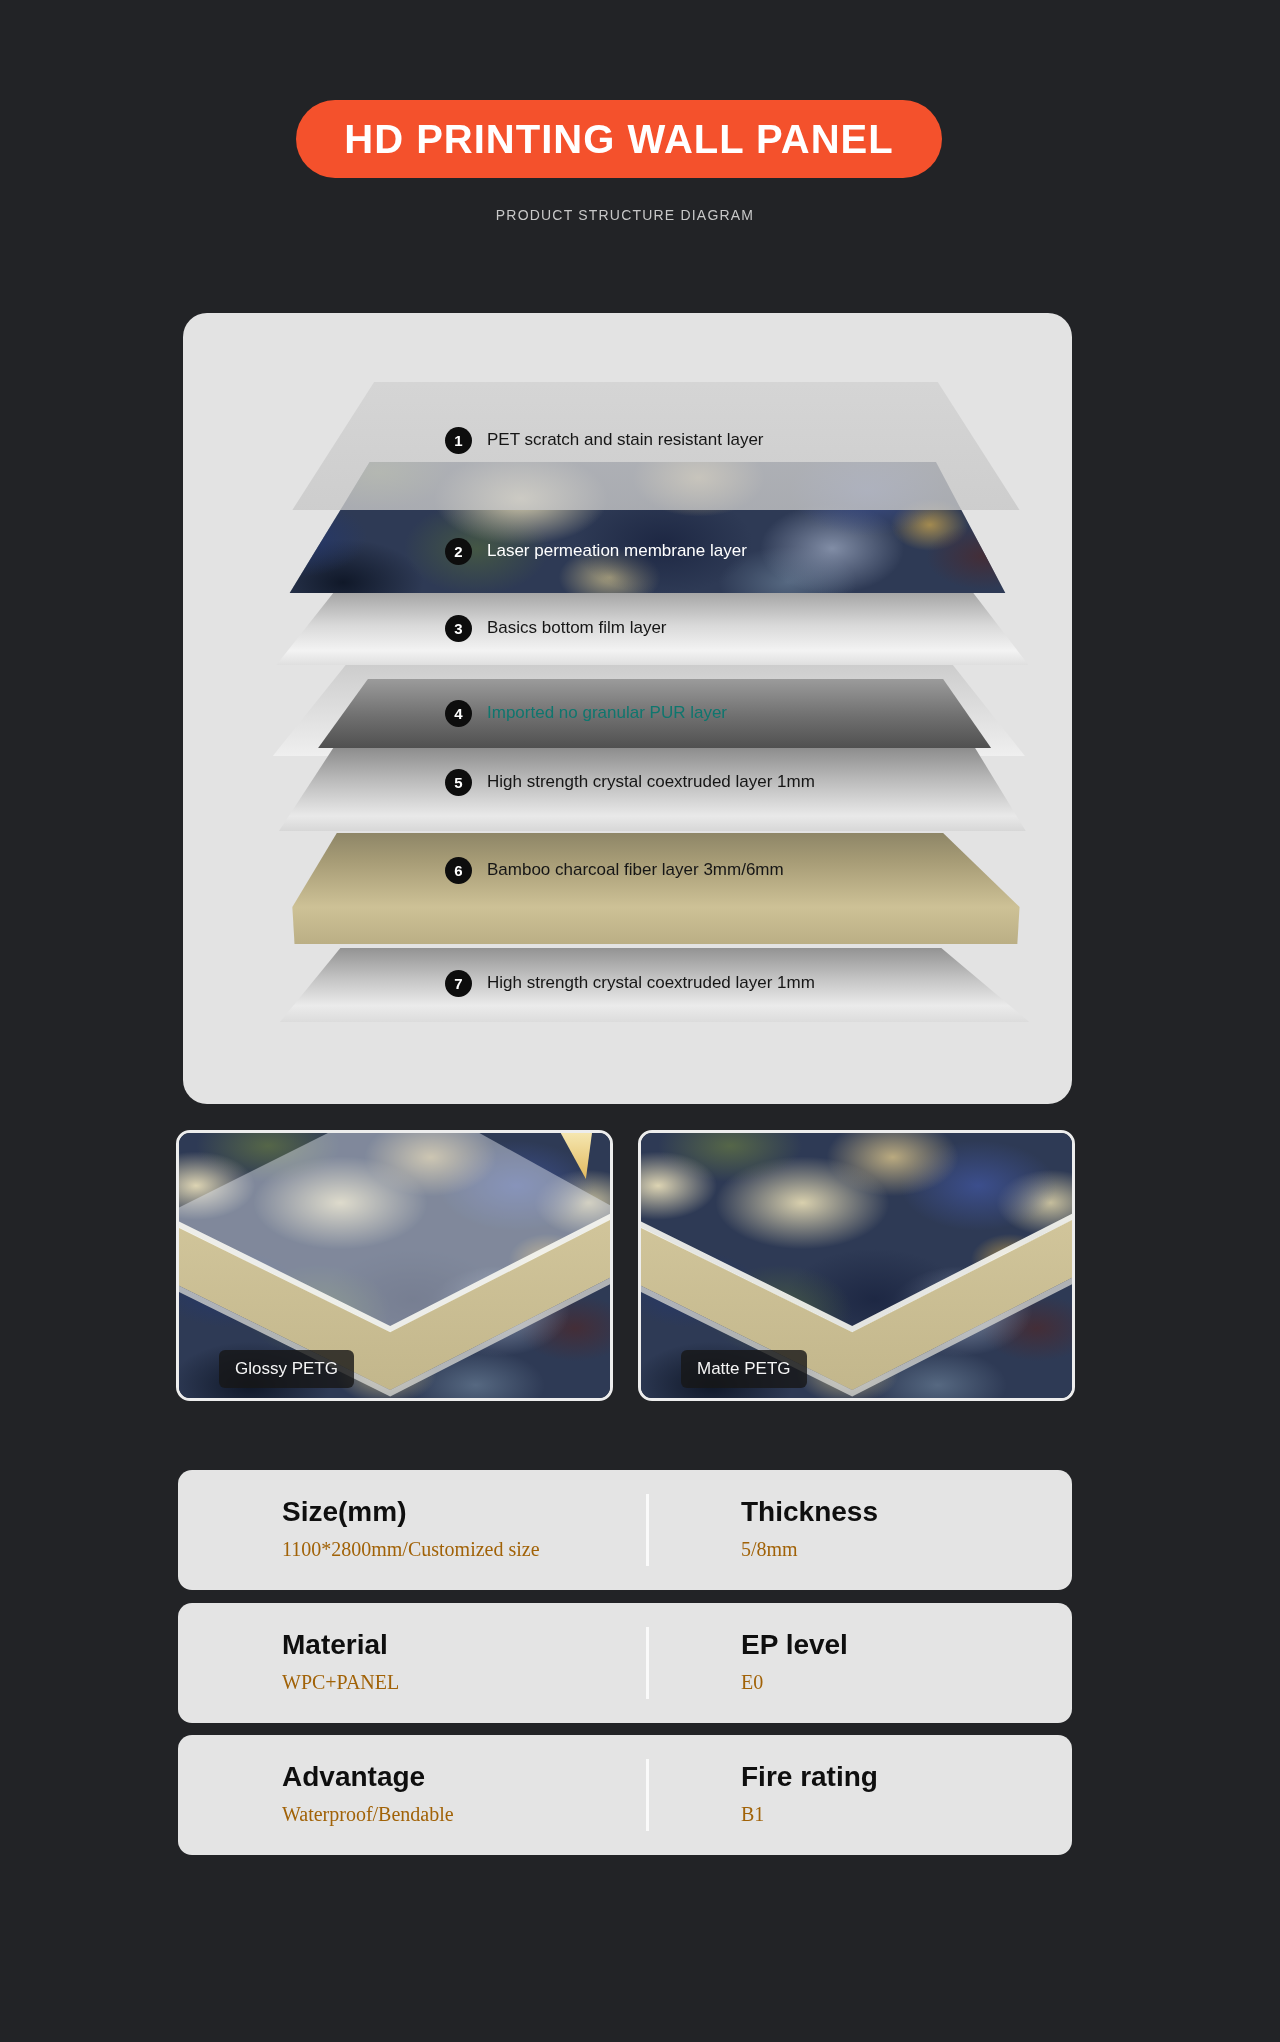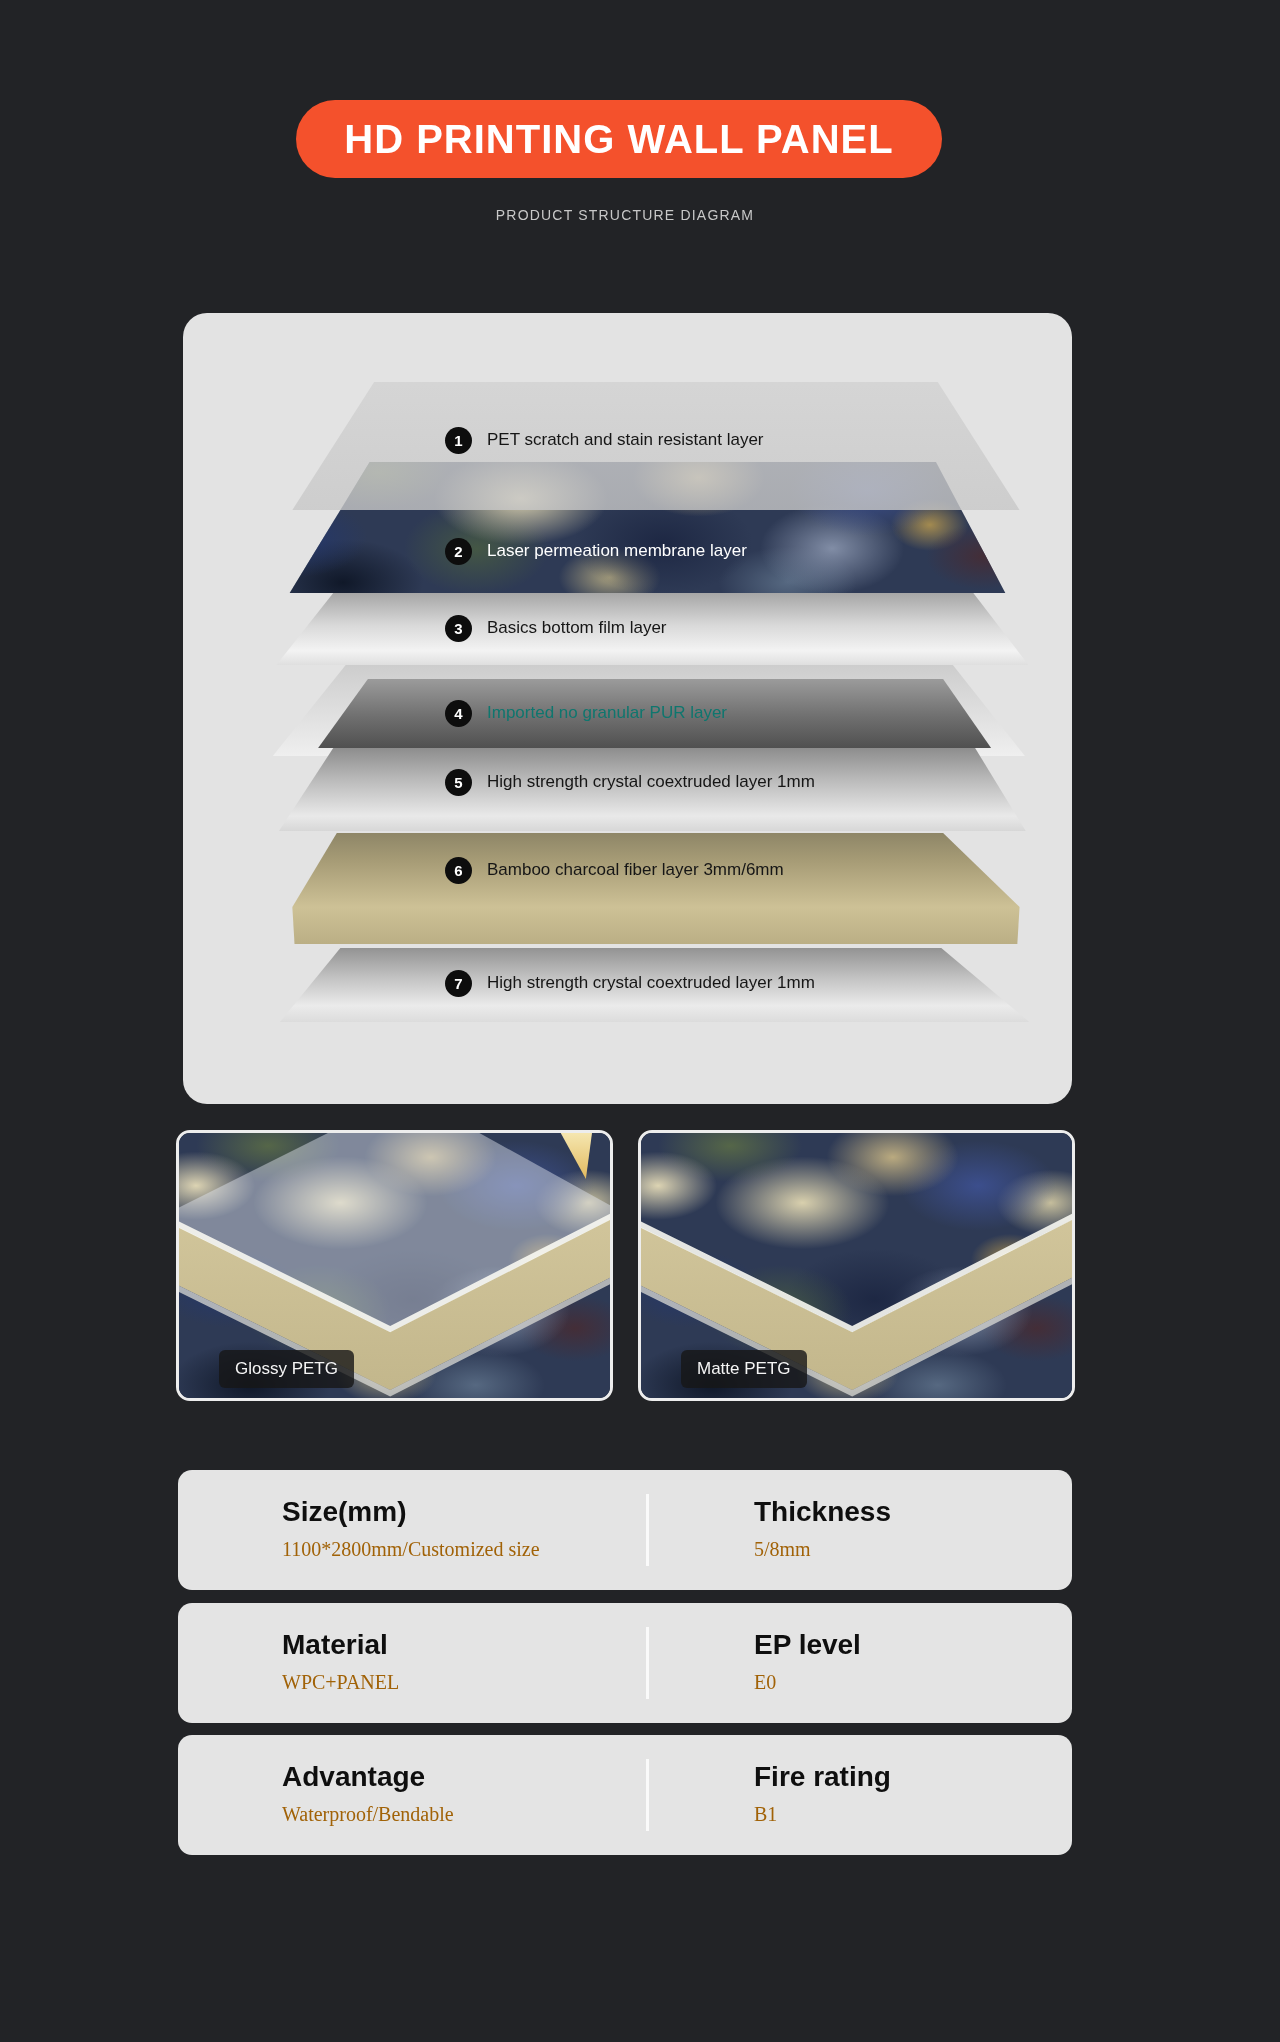--- a/index.html
+++ b/index.html
@@ -127,21 +127,21 @@
   
   .card{
     position:absolute;left:178px;width:894px;height:120px;
     background:#e4e4e4;border-radius:14px;
   }
   .card1{top:1470px;} .card2{top:1603px;} .card3{top:1735px;}
   .card .divider{position:absolute;left:468px;top:24px;width:3px;height:72px;
     background:#fafafa;}
   .cell{position:absolute;top:0;height:100%;}
   .cell-left{left:72px;margin-left:32px;}
-  .cell-right{left:576px;}
+  .cell-right{left:563px;}
   .spec-title{margin-top:26px;font-size:28px;font-weight:700;color:#0f0f0f;}
   .spec-value{margin-top:10px;font-size:20px;color:#a16207;font-family:Liberation Serif, serif;}
 </style>
 </head>
 <body>
 
 <div class="page">
 
   <div class="pill">
     <span>HD PRINTING WALL PANEL</span>

